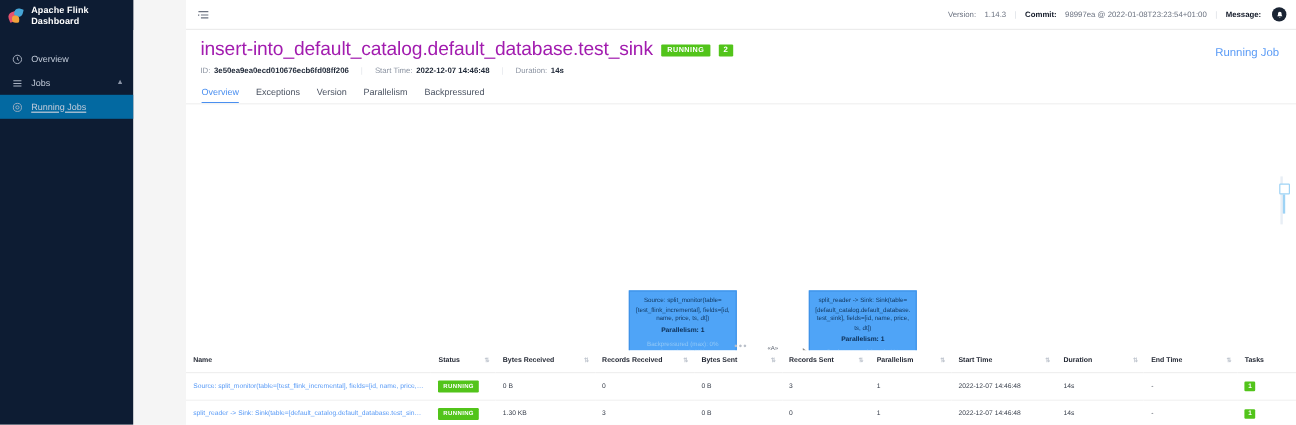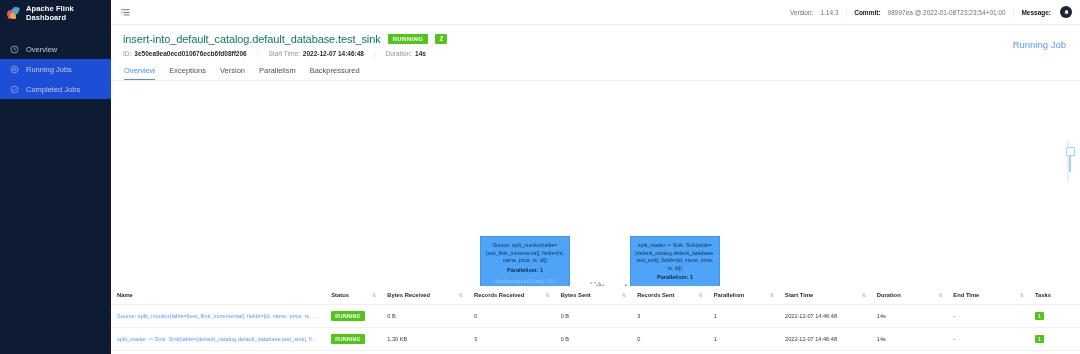--- a/index.html
+++ b/index.html
@@ -1,21 +1,21 @@
 <!DOCTYPE html>
 <html><head>
 <meta charset="utf-8">
 <style>
   * { box-sizing: border-box; margin: 0; padding: 0; }
   html, body {
     width: 1080px; height: 354px;
     font-family: "Liberation Sans", sans-serif;
     background: #f5f5f5; overflow: hidden;
   }
-  .app { position: relative; width: 1080px; height: 354px; display: flex; }
+  .app { position: relative; width: 1080px; height: 354px; display: flex; gap: 44px; }
 
   
   .sidebar {
     width: 111px; height: 354px;
     background: #0d1c33; color: #c8cfda;
     flex: 0 0 111px;
     display: flex; flex-direction: column;
   }
   .brand {
     height: 25px; display: flex; align-items: center; gap: 4px;
@@ -29,21 +29,21 @@
   .brand-logo .sq-c { position:absolute; left:4px; top:7px; width:6px;height:6px;
     background:#f2a33c; border-radius:40% 50% 20% 50%; }
   .brand-name { font-size: 7.5px; font-weight: bold; color: #ffffff; letter-spacing: .1px; }
 
   .nav { margin-top: 14px; }
   .nav-item {
     display: flex; align-items: center; gap: 7px;
     height: 20px; padding: 0 0 0 10px; font-size: 7.5px; color: #c3ccda;
     position: relative; cursor: pointer;
   }
-  .nav-item.sub { background: #1d4ed8; }
+  .nav-item.sub { background: #0369a1; text-decoration: underline; }
   .nav-item .chev { margin-left: auto; margin-right: 8px; font-size: 6px; color: #8a94a6; }
   .ico { width: 9px; height: 9px; display:inline-flex; align-items:center; justify-content:center;
     color:#aab4c4; flex: 0 0 9px; }
   .ico svg { display:block; }
 
   
   .main { flex: 1 1 auto; height: 354px; background: #ffffff; position: relative; }
   .topbar {
     height: 25px; border-bottom: 1px solid #ececec; background: #fff;
     display: flex; align-items: center; padding: 0 8px;
@@ -58,21 +58,21 @@
   .sep { color: #d8dce2; }
   .msg-bell {
     width: 12px; height: 12px; border-radius: 50%;
     background: #1a2433; color: #fff; display:flex; align-items:center; justify-content:center;
     font-size: 7px; margin-left: 2px; flex: 0 0 12px;
   }
 
   
   .jobhead { padding: 8px 12px 0 12px; position: relative; background: #fff; }
   .title-row { display: flex; align-items: center; gap: 7px; }
-  .job-title { font-size: 11px; color: #0f766e; font-weight: normal; letter-spacing: -.1px; }
+  .job-title { font-size: 16px; color: #a21caf; font-weight: normal; letter-spacing: -.1px; }
   .badge-running {
     background: #52c41a; color: #fff; font-size: 6px; font-weight: bold;
     padding: 2px 5px; border-radius: 1px; letter-spacing: .4px; line-height: 1;
   }
   .badge-count {
     background: #52c41a; color: #fff; font-size: 6.5px; font-weight: bold;
     padding: 2px 4px; border-radius: 1px; line-height: 1; min-width: 11px; text-align:center;
   }
   .meta-row { display: flex; align-items: center; gap: 10px; margin-top: 5px;
     font-size: 6.5px; color: #8b93a1; }
@@ -174,40 +174,40 @@
       <div class="nav-item">
         <span class="ico">
           <svg width="9" height="9" viewBox="0 0 16 16" fill="none" stroke="#aab4c4" stroke-width="1.4">
             <circle cx="8" cy="8" r="6.2"></circle>
               <path d="M8 4.6V8l2.4 1.5"></path>
           </svg>
         </span>
         <span>Overview</span>
       </div>
 
+      <div class="nav-item">
+        <span class="ico">
+          <svg width="9" height="9" viewBox="0 0 16 16" stroke="#aab4c4" stroke-width="1.5">
+            <path d="M2 4h12M2 8h12M2 12h12"></path>
+          </svg>
+        </span>
+        <span>Jobs</span>
+        <span class="chev">▲</span>
+      </div>
 
       <div class="nav-item sub">
         <span class="ico">
           <svg width="9" height="9" viewBox="0 0 16 16" fill="none" stroke="#aab4c4" stroke-width="1.3">
             <circle cx="8" cy="8" r="6"></circle>
               <circle cx="8" cy="8" r="2.4"></circle>
           </svg>
         </span>
         <span>Running Jobs</span>
       </div>
 
-      <div class="nav-item sub">
-        <span class="ico">
-          <svg width="9" height="9" viewBox="0 0 16 16" fill="none" stroke="#aab4c4" stroke-width="1.3">
-            <circle cx="8" cy="8" r="6"></circle>
-              <path d="M5.2 8.2l2 2 3.6-4"></path>
-          </svg>
-        </span>
-        <span>Completed Jobs</span>
-      </div>
 
 
 
     </div>
   </div>
 
   <div class="main">
 
     <div class="topbar">
       <span class="hamburger">

